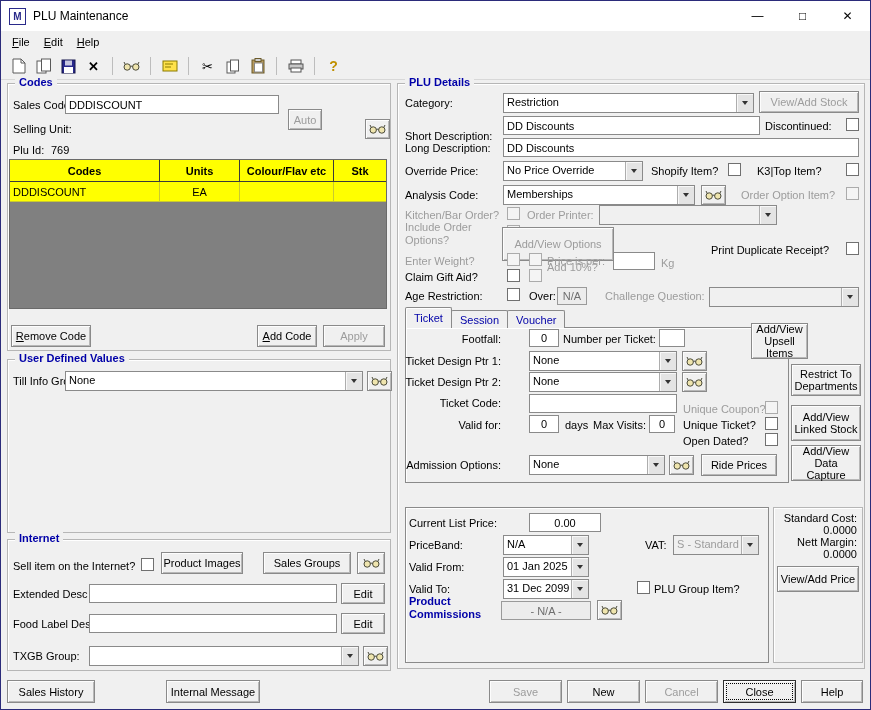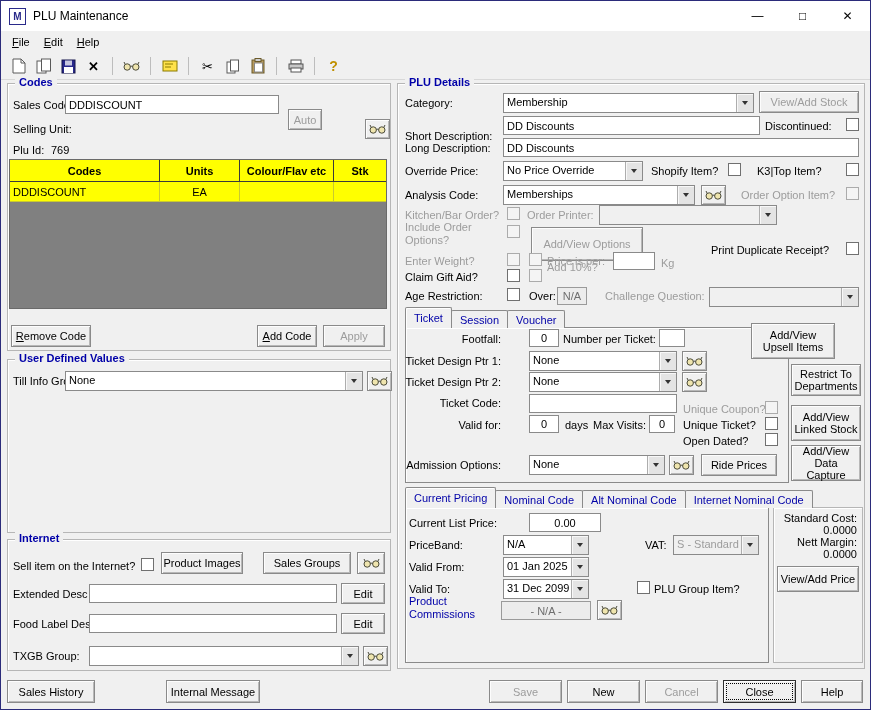--- a/index.html
+++ b/index.html
@@ -2,21 +2,21 @@
 <html><head>
 <meta charset="utf-8">
 <style>
 *{margin:0;padding:0;box-sizing:border-box}
 html,body{width:871px;height:710px}
 body{font-family:"Liberation Sans",sans-serif;font-size:11px;color:#000;background:#cfcfcf}
 #win{position:relative;width:871px;height:710px;background:#f0f0f0;border:1px solid #2b2b7a;overflow:hidden}
 .lbl{position:absolute;white-space:nowrap;line-height:13px}
 .rlbl{position:absolute;text-align:right;line-height:13px;white-space:nowrap}
 .wrap{white-space:normal}
-.navy{color:#0000a8;font-weight:normal}
+.navy{color:#0000a8;font-weight:bold}
 .dis{color:#9c9c9c}
 .btn{position:absolute;display:flex;align-items:center;justify-content:center;text-align:center;background:#f0f0f0;border:1px solid #8a8a8a;box-shadow:inset 1px 1px 0 #fdfdfd,inset -1px -1px 0 #b8b8b8;cursor:default;line-height:12px;font-size:11px}
 .btn.disabled{color:#9c9c9c}
 .btn.default{border:1px solid #2e2e2e;outline:1px dotted #000;outline-offset:-4px}
 .tin{position:absolute;background:#fff;border:1px solid #8a8a8a;font-family:"Liberation Sans",sans-serif;font-size:11px;padding:0 3px;color:#000}
 .dbox{position:absolute;background:#ececec;border:1px solid #9a9a9a;color:#6e6e6e;display:flex;align-items:center;justify-content:center}
 .combo{position:absolute;display:flex;background:#fff;border:1px solid #8a8a8a;overflow:hidden}
 .combo.disabled{background:#f0f0f0}
 .combo.disabled .ct{color:#9c9c9c}
 .ct{flex:1;padding:2px 3px;white-space:nowrap;overflow:hidden}
@@ -224,21 +224,21 @@
       <svg width="17" height="10" viewBox="0 0 17 10">
         <use href="#binocdef"></use>
       </svg>
     </div>
 
   <div class="gb" style="left:396px;top:82px;width:468px;height:586px"></div>
   <span class="gbt" style="left:404px;top:75px">PLU Details</span>
 
   <span class="lbl" style="left:404px;top:96px">Category:</span>
   <div class="combo" style="left:502px;top:92px;width:251px;height:20px">
-    <span class="ct">Membership</span>
+    <span class="ct">Restriction</span>
       <span class="ca"></span>
   </div>
   <div class="btn disabled" style="left:758px;top:90px;width:100px;height:22px">View/Add Stock</div>
 
   <span class="lbl" style="left:404px;top:129px">Short Description:</span>
   <input class="tin" style="left: 502px; top: 115px; width: 257px; height: 19px;" value="DD Discounts">
   <span class="lbl" style="left:764px;top:119px">Discontinued:</span>
   <span class="chk" style="left:845px;top:117px"></span>
 
   <span class="lbl" style="left:404px;top:141px">Long Description:</span>
@@ -270,21 +270,21 @@
   <span class="lbl dis" style="left:404px;top:208px">Kitchen/Bar Order?</span>
   <span class="chk disabled" style="left:506px;top:206px"></span>
   <span class="lbl dis" style="left:526px;top:208px">Order Printer:</span>
   <div class="combo disabled" style="left:598px;top:204px;width:178px;height:20px">
     <span class="ct"></span>
       <span class="ca"></span>
   </div>
 
   <span class="lbl dis wrap" style="left:404px;top:220px;width:92px">Include Order Options?</span>
   <span class="chk disabled" style="left:506px;top:224px"></span>
-  <div class="btn disabled" style="left:530px;top:226px;width:112px;height:34px">Add/View Options</div>
+  <div class="btn disabled" style="left:501px;top:226px;width:112px;height:34px">Add/View Options</div>
   <span class="lbl" style="left:710px;top:243px">Print Duplicate Receipt?</span>
   <span class="chk" style="left:845px;top:241px"></span>
 
   <span class="lbl dis" style="left:404px;top:254px">Enter Weight?</span>
   <span class="chk disabled" style="left:506px;top:252px"></span>
   <span class="chk disabled" style="left:528px;top:252px"></span>
   <span class="lbl dis" style="left:546px;top:254px">Price is per:</span>
   <input class="tin" style="left: 612px; top: 251px; width: 42px; height: 18px;">
   <span class="lbl dis" style="left:660px;top:256px">Kg</span>
 
@@ -358,31 +358,25 @@
     <span class="ct">None</span>
       <span class="ca"></span>
   </div>
   <div class="binoc" style="left:668px;top:454px;width:25px;height:20px">
       <svg width="17" height="10" viewBox="0 0 17 10">
         <use href="#binocdef"></use>
       </svg>
     </div>
   <div class="btn" style="left:700px;top:453px;width:76px;height:22px">Ride Prices</div>
 
-  <div class="btn sidebtn" style="left:750px;top:322px;width:84px;height:36px">Add/View Upsell Items</div>
+  <div class="btn sidebtn" style="left:750px;top:322px;width:57px;height:36px">Add/View Upsell Items</div>
   <div class="btn sidebtn" style="left:790px;top:363px;width:70px;height:32px">Restrict To Departments</div>
   <div class="btn sidebtn" style="left:790px;top:444px;width:70px;height:36px">Add/View Data Capture</div>
   <div class="btn sidebtn" style="left:790px;top:404px;width:70px;height:36px">Add/View Linked Stock</div>
 
-  <div class="tabstrip" style="left:404px;top:486px">
-    <div class="tab active">Current Pricing</div>
-    <div class="tab">Nominal Code</div>
-    <div class="tab">Alt Nominal Code</div>
-    <div class="tab">Internet Nominal Code</div>
-  </div>
   <div class="tabpanel" style="left:404px;top:506px;width:364px;height:156px"></div>
 
   <span class="lbl" style="left:408px;top:516px">Current List Price:</span>
   <input class="tin" style="left: 528px; top: 512px; width: 72px; height: 19px; text-align: center;" value="0.00">
 
   <span class="lbl" style="left:408px;top:538px">PriceBand:</span>
   <div class="combo" style="left:502px;top:534px;width:86px;height:20px">
     <span class="ct">N/A</span>
       <span class="ca"></span>
   </div>

